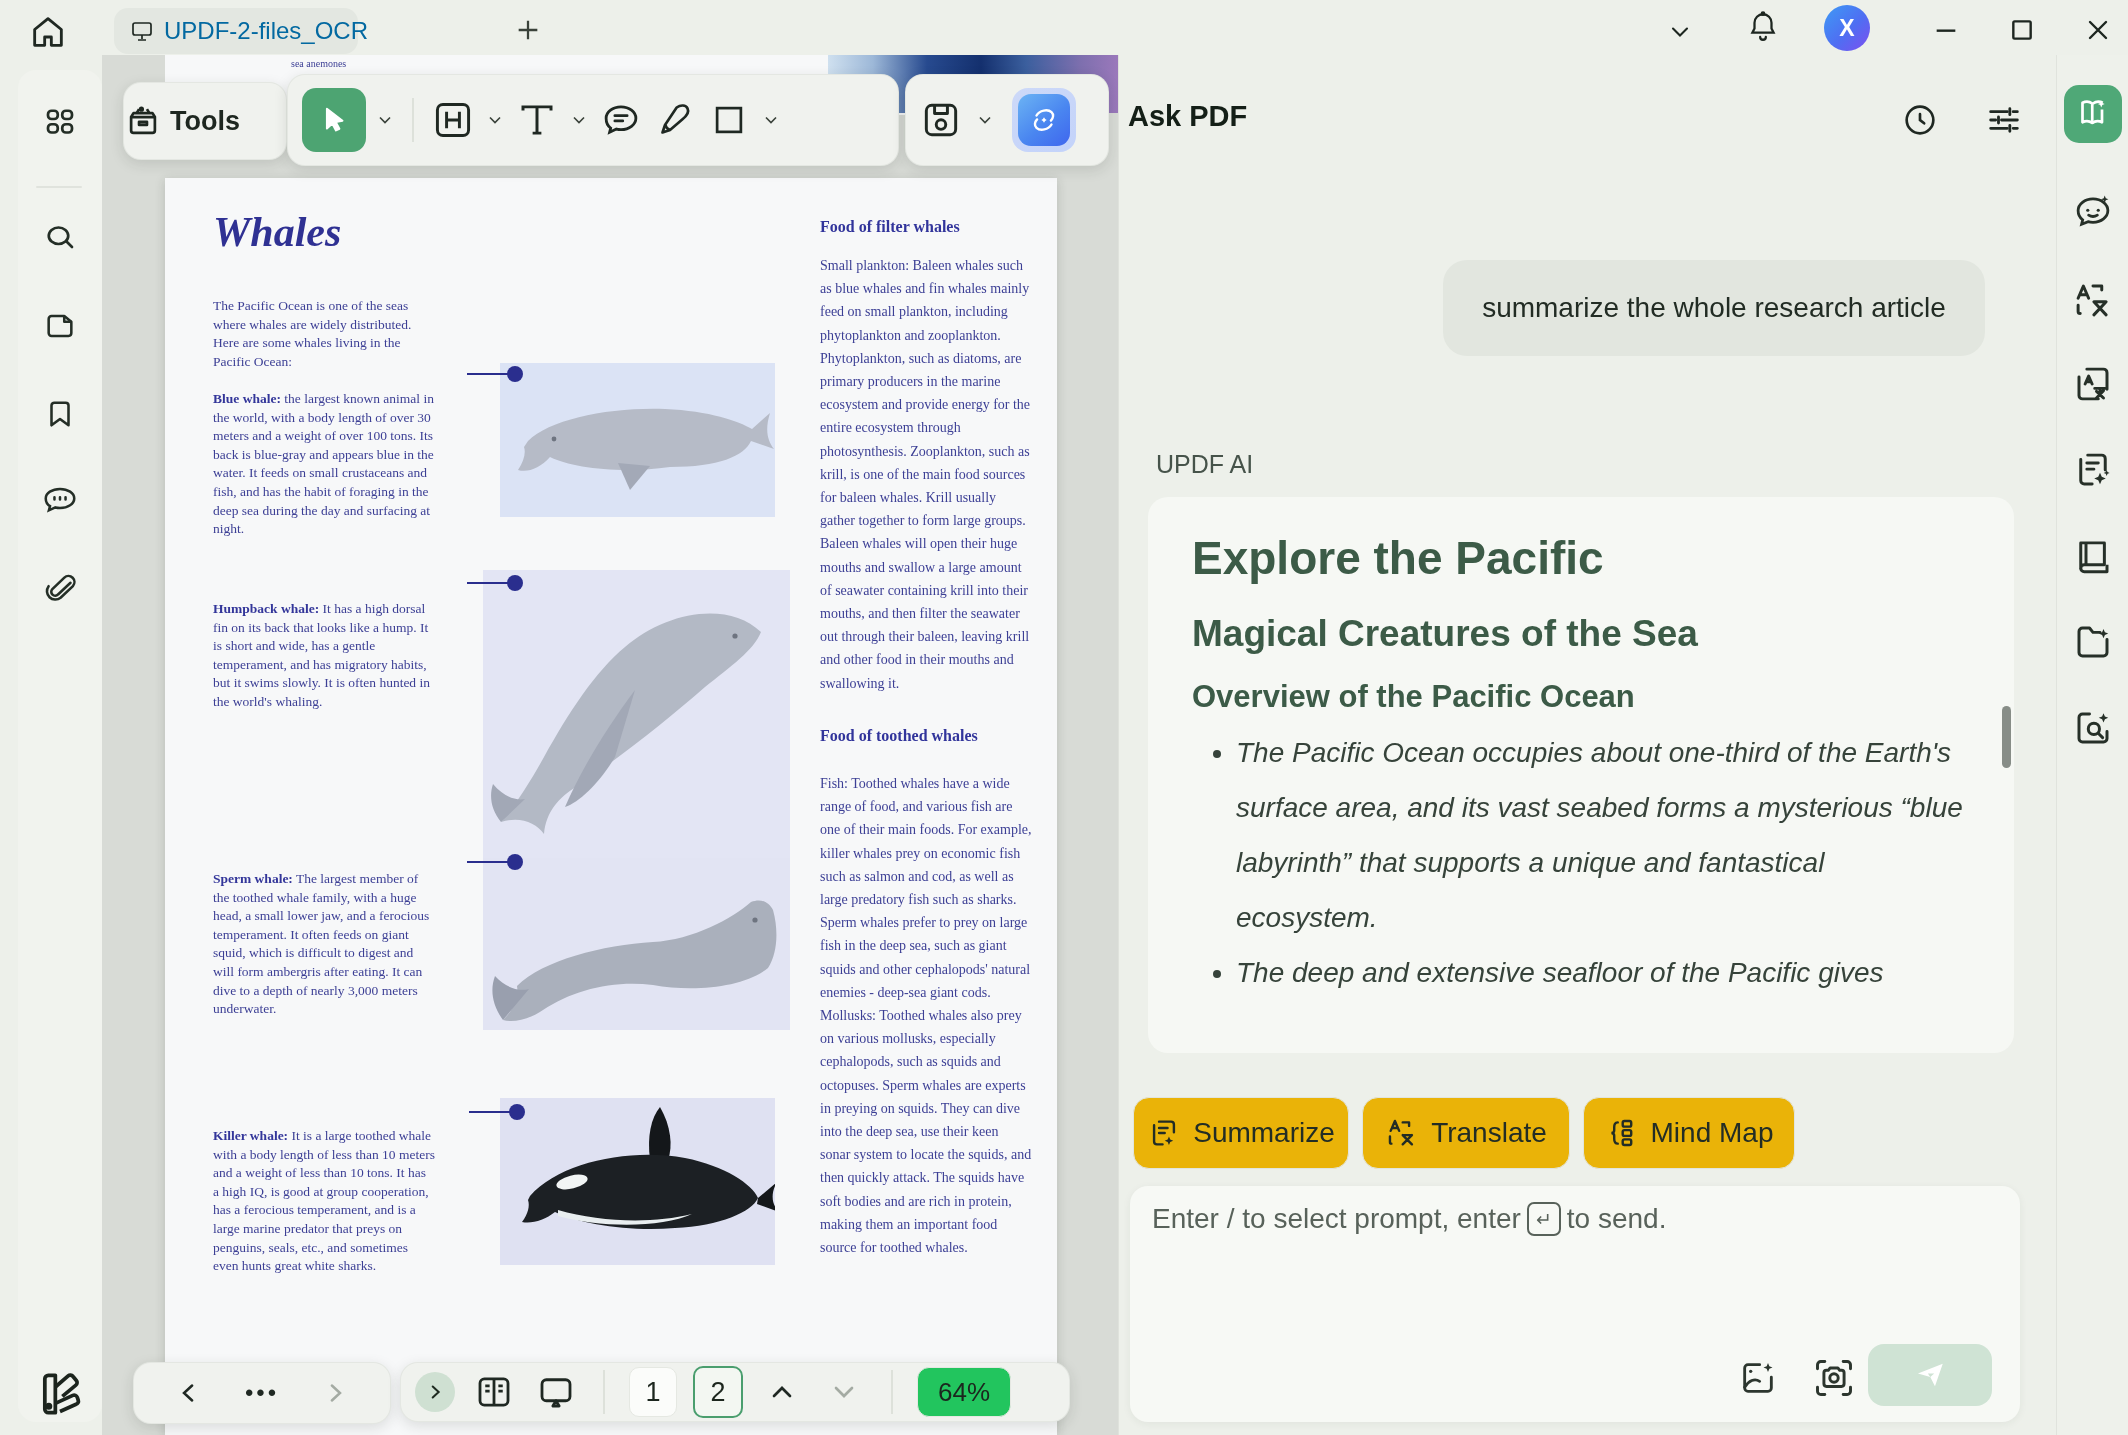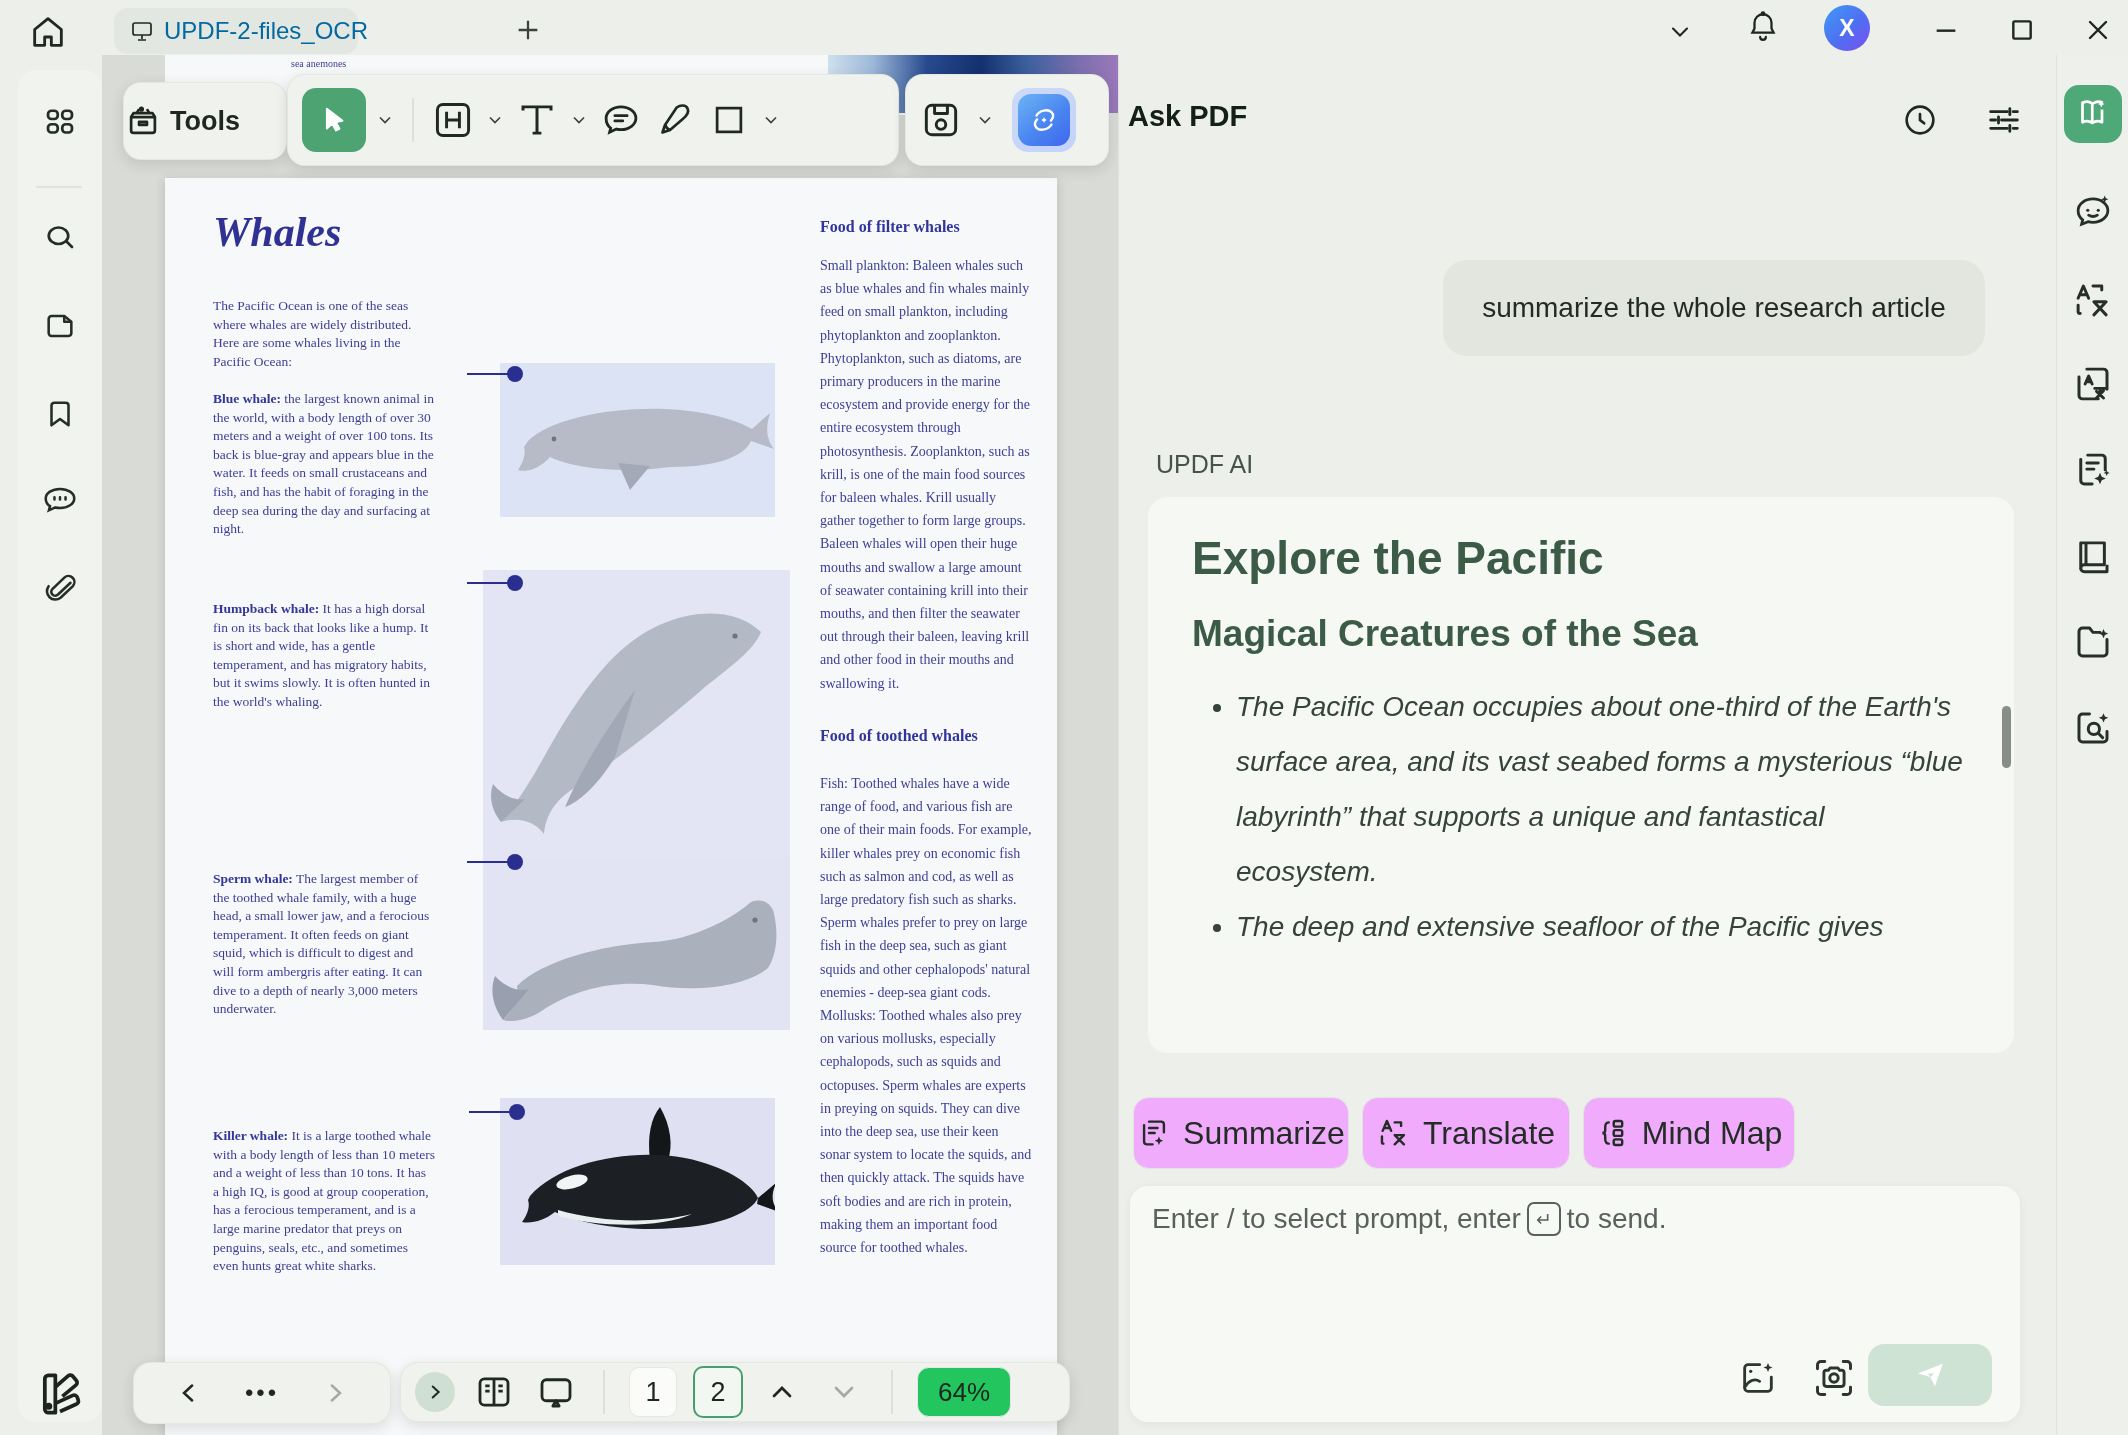--- a/index.html
+++ b/index.html
@@ -96,22 +96,22 @@
           display:flex;align-items:center;justify-content:center;font-size:28px;color:#222c24;}
   .ailabel{left:1156px;top:450px;font-size:25px;color:#43504636;color:#46534a;}
   .aicard{left:1148px;top:497px;width:866px;height:556px;border-radius:20px;background:#f6f8f4;
           overflow:hidden;padding:34px 44px;box-sizing:border-box;}
   .aih1{font-size:46px;font-weight:bold;color:#3c5b47;margin:0 0 28px 0;}
   .aih2{font-size:37px;font-weight:bold;color:#3c5b47;margin:0 0 24px 0;}
   .aih3{font-size:31px;font-weight:bold;color:#3c5b47;margin:0 0 10px 0;}
   .bullets{margin:0;padding:0 0 0 44px;color:#36433a;font-size:28px;line-height:55px;}
   .bullets li{margin:0;font-style:italic;}
   .scrollthumb{left:2002px;top:706px;width:9px;height:62px;border-radius:5px;background:#878d87;}
-  .chip{top:1097px;height:70px;border-radius:16px;background:#f0abfc;border:1.5px solid #e1e5df;
-        display:flex;align-items:center;justify-content:center;gap:12px;font-size:32px;color:#232d25;}
+  .chip{top:1097px;height:70px;border-radius:16px;background:#eab308;border:1.5px solid #e1e5df;
+        display:flex;align-items:center;justify-content:center;gap:12px;font-size:28px;color:#232d25;}
   .chip-sum{left:1133px;width:214px;} .chip-tr{left:1362px;width:206px;} .chip-mm{left:1583px;width:210px;}
   .inputbox{left:1130px;top:1186px;width:890px;height:236px;border-radius:18px;background:#f7f9f5;
             box-shadow:0 2px 8px rgba(40,50,40,.06);}
   .placeholder{position:absolute;left:22px;top:16px;display:flex;align-items:center;font-size:28px;color:#58625a;}
   .enterkey{display:inline-flex;align-items:center;justify-content:center;width:30px;height:30px;
             border:2.5px solid #58625a;border-radius:7px;font-size:19px;margin:0 6px 0 6px;color:#58625a;}
   .inpicon{position:absolute;color:#2c362e;}
   .imgicon{left:608px;top:172px;} .camicon{left:682px;top:170px;}
   .sendbtn{position:absolute;left:738px;top:158px;width:124px;height:62px;border-radius:16px;
            background:#cfe3d4;display:flex;align-items:center;justify-content:center;color:#ffffff;}
@@ -461,20 +461,21 @@
 
   <div class="abs bubble">
     <span>summarize the whole research article</span>
   </div>
 
   <div class="abs ailabel">UPDF AI</div>
 
   <div class="abs aicard">
     <div class="aih1">Explore the Pacific</div>
     <div class="aih2">Magical Creatures of the Sea</div>
+    <div class="aih3">Overview of the Pacific Ocean</div>
     <ul class="bullets">
       <li>The Pacific Ocean occupies about one-third of the Earth's surface area, and its vast seabed forms a mysterious “blue labyrinth” that supports a unique and fantastical ecosystem.</li>
       <li>The deep and extensive seafloor of the Pacific gives</li>
     </ul>
   </div>
   <div class="abs scrollthumb"></div>
 
   <div class="abs chip chip-sum">
     <span>
       <svg width="34" height="34" viewBox="0 0 24 24" fill="none" stroke="currentColor" stroke-width="1.7" stroke-linecap="round">

